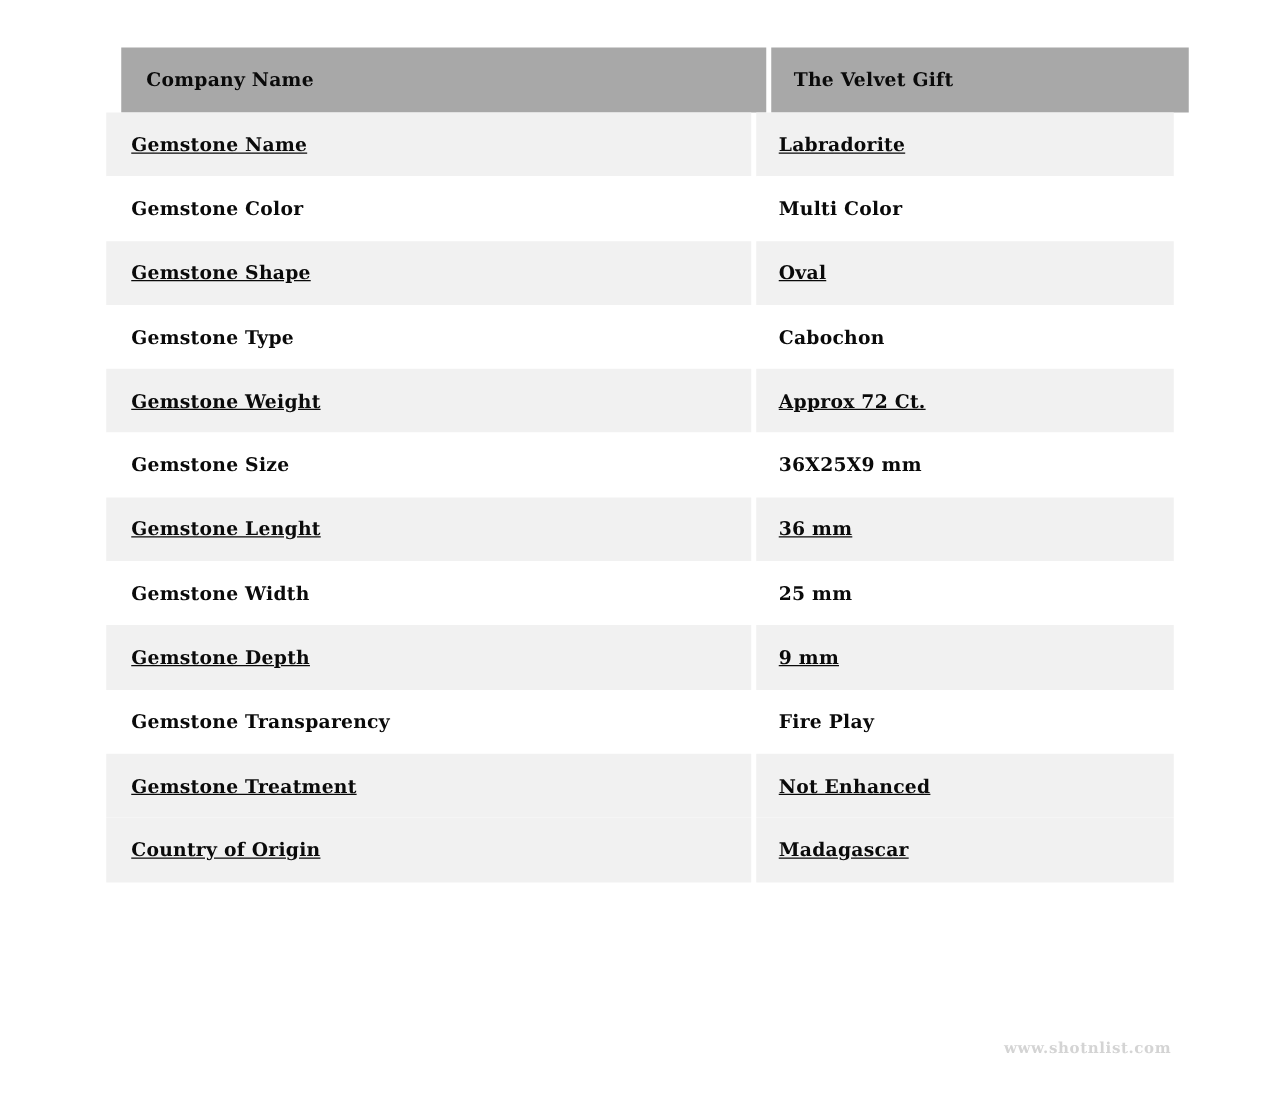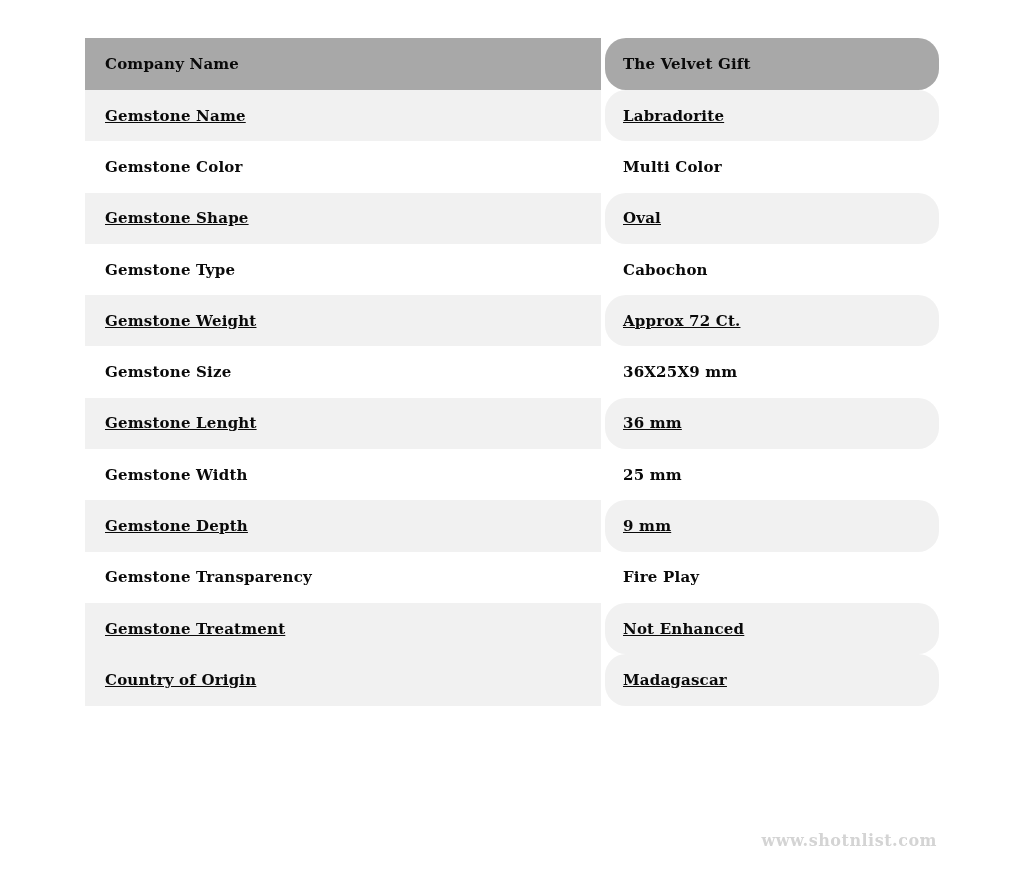--- a/index.html
+++ b/index.html
@@ -24,40 +24,40 @@
     left: 85px;
     top: 38px;
     width: 854px;
   }
   .row {
     display: grid;
     grid-template-columns: 516px 334px;
     column-gap: 4px;
     height: 51.3px;
   }
-  .row.header { height: 52px; }
+  .row.header { height: 52px; margin-left: 12px; }
   .cell {
     display: flex;
     align-items: center;
     font-weight: bold;
     font-size: 15px;
     letter-spacing: 0.2px;
     color: var(--text-color);
   }
   .cell.label { padding-left: 20px; }
-  .cell.value { padding-left: 18px; border-radius: 21px; }
+  .cell.value { padding-left: 18px; }
   .row.header .cell { background: var(--header-bg); }
   .row.stripe .cell { background: var(--stripe-bg); text-decoration: underline; }
   .row.plain  .cell { background: var(--row-bg); }
   .watermark {
     position: absolute;
     top: 831px;
     right: 87px;
     font-weight: bold;
-    font-size: 16px;
+    font-size: 12px;
     letter-spacing: 0.5px;
     color: var(--watermark-color);
   }
 </style>
 </head>
 <body>
 
 <div class="spec-table">
   <div class="row header">
     <div class="cell label">Company Name</div>

